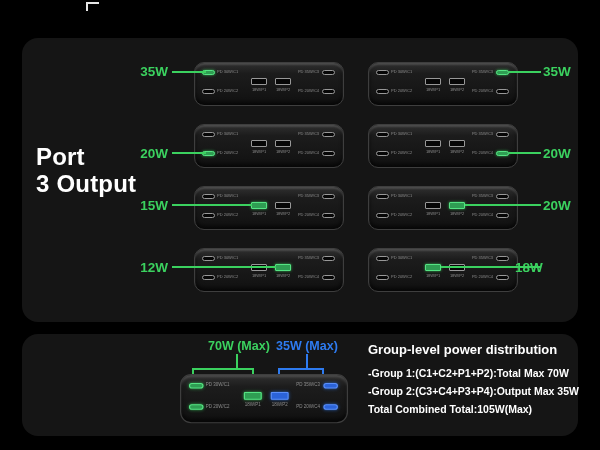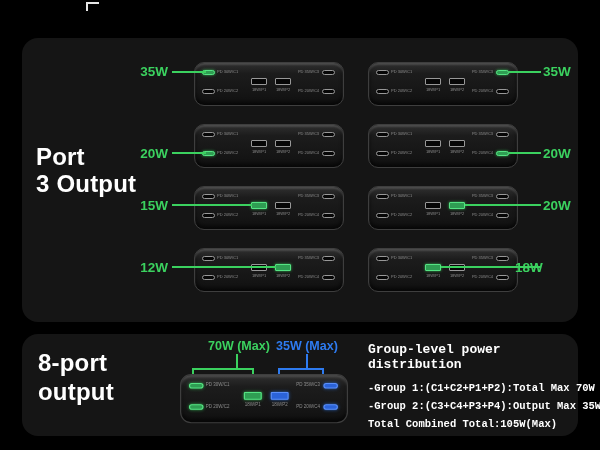--- a/index.html
+++ b/index.html
@@ -34,21 +34,21 @@
   .wline{ position:absolute; height:2px; background:var(--green); }
 
   .annot{ position:absolute; font-weight:700; font-size:12.5px; white-space:nowrap; }
   .annot.green{ color:var(--green); }
   .annot.blue{ color:var(--blue); }
   .aline{ position:absolute; background:var(--green); }
   .aline.v{ width:2px; }
   .aline.h{ height:2px; }
   .aline.blue{ background:var(--blue); }
 
-  .info{ position:absolute; left:346px; top:8px; color:#fff;font-family:Liberation Mono, monospace; }
+  .info{ position:absolute; left:346px; top:8px; color:#fff; }
   .info .title{ font-weight:700; font-size:13px; margin-bottom:7px; }
   .info .line{ font-weight:600; font-size:10.5px; line-height:18px; white-space:nowrap; }
 
   .scale-wrap{ position:absolute; transform:scale(1.12); transform-origin:top left; width:150px; height:44px; }
 </style>
 </head>
 <body>
 
 <div id="screen">
 
@@ -195,24 +195,20 @@
     <div class="wline" style="left:487px; top:33px;  width:32px;"></div>
     <div class="watt" style="left:521px; top:108px;">20W</div>
     <div class="wline" style="left:487px; top:114px; width:32px;"></div>
     <div class="watt" style="left:521px; top:160px;">20W</div>
     <div class="wline" style="left:443px; top:166px; width:76px;"></div>
     <div class="watt" style="left:493px; top:222px;text-align:right;">18W</div>
     <div class="wline" style="left:419px; top:228px; width:100px;"></div>
   </section>
 
   <section class="panel bottom">
-    <div class="big-title" style="left:16px; top:14px; line-height:29px;">
-      <div>8-port</div>
-      <div>output</div>
-    </div>
 
     <div class="annot green" style="left:186px; top:5px;">70W (Max)</div>
     <div class="annot blue" style="left:254px; top:5px;">35W (Max)</div>
 
     <div class="aline v" style="left:214px; top:20px; height:14px;"></div>
     <div class="aline h" style="left:170px; top:34px; width:61px;"></div>
     <div class="aline v" style="left:170px; top:34px; height:7px;"></div>
     <div class="aline v" style="left:230px; top:34px; height:7px;"></div>
     <div class="aline v blue" style="left:284px; top:20px; height:14px;"></div>
     <div class="aline h blue" style="left:256px; top:34px; width:46px;"></div>

